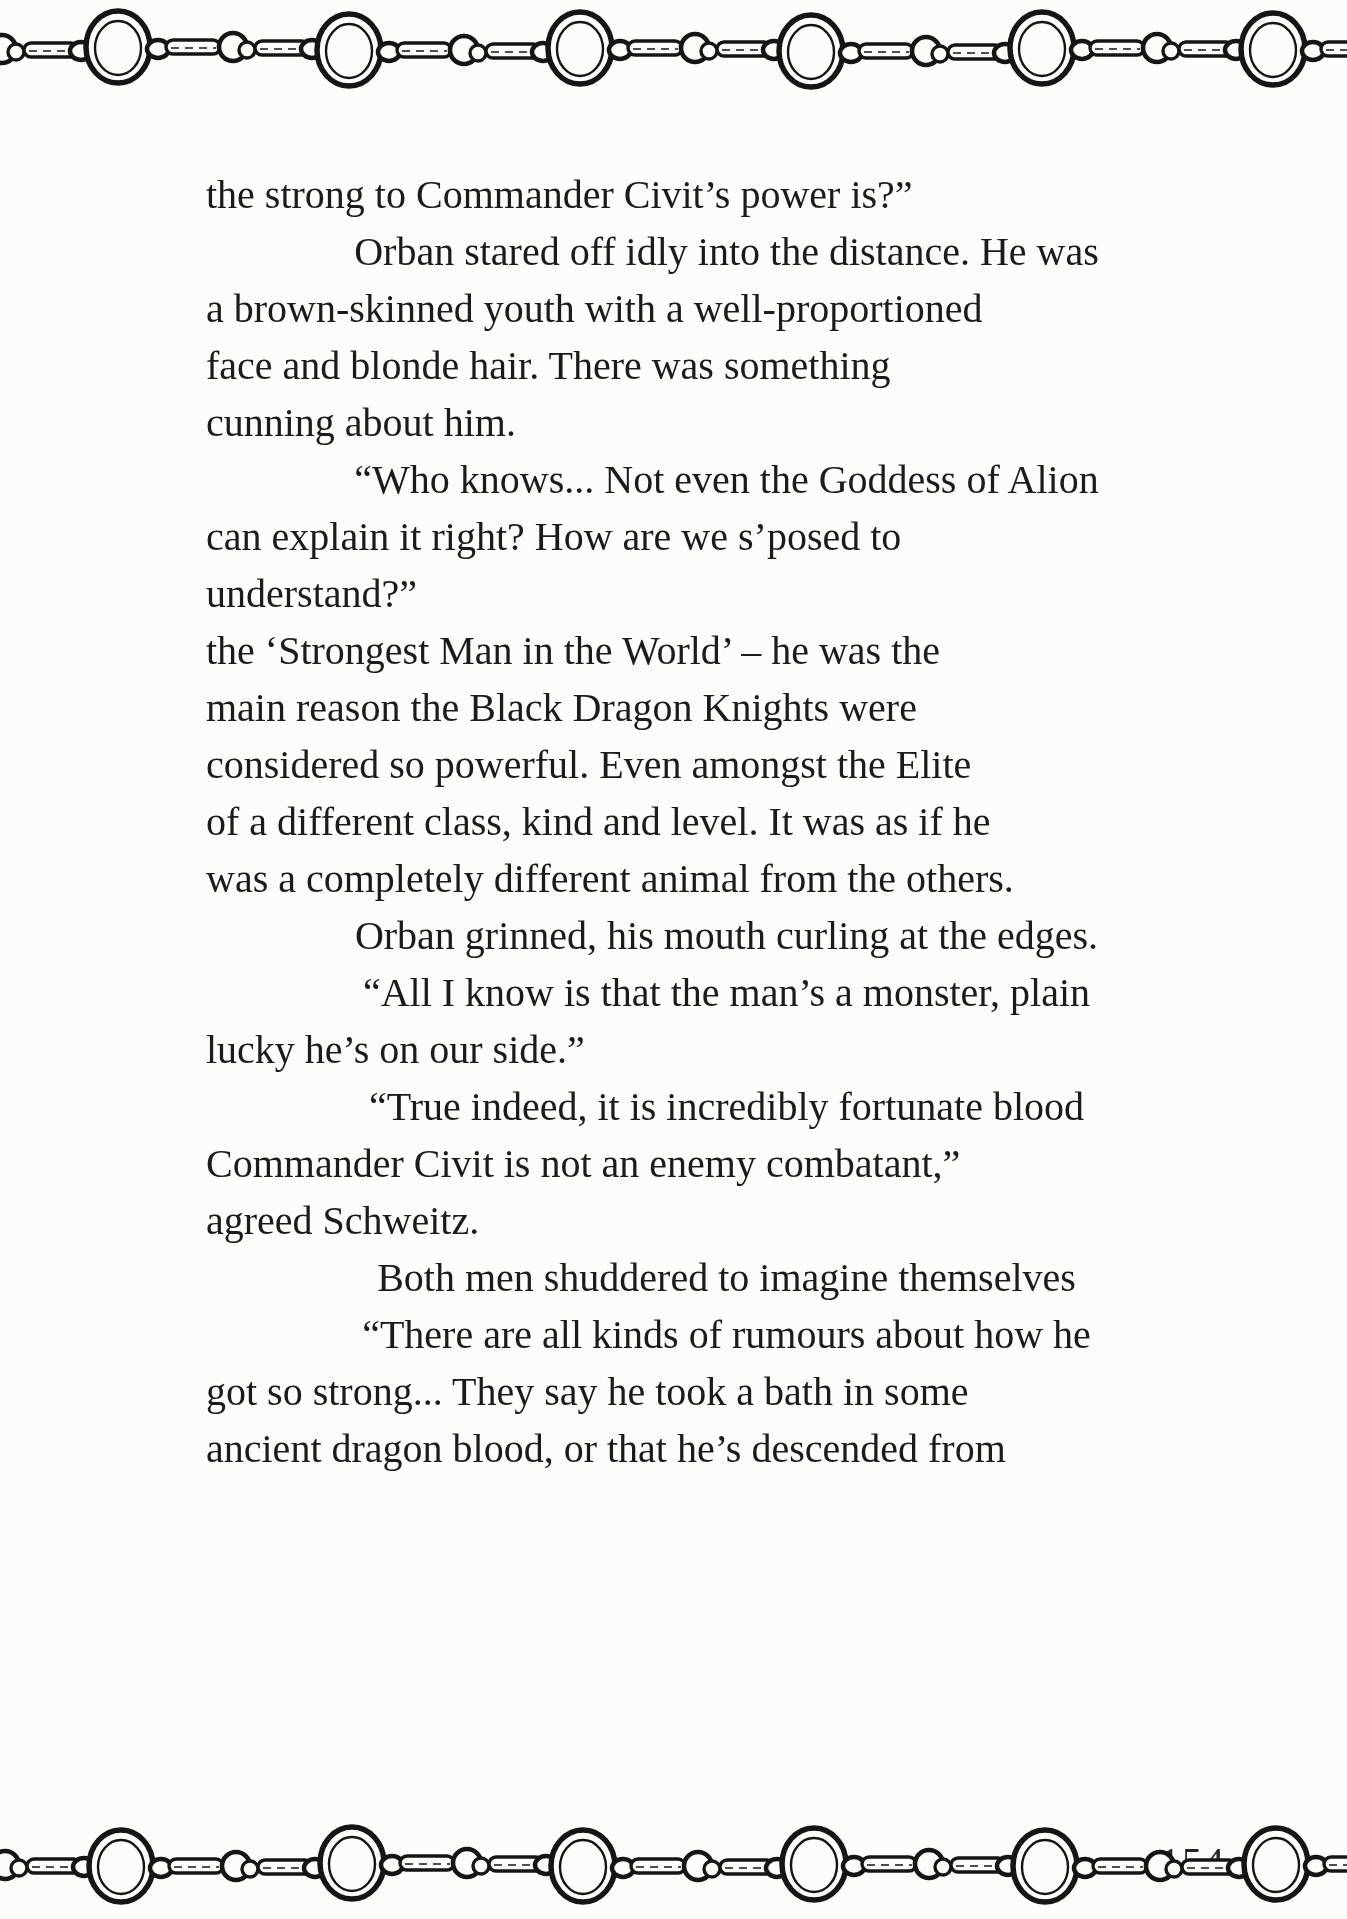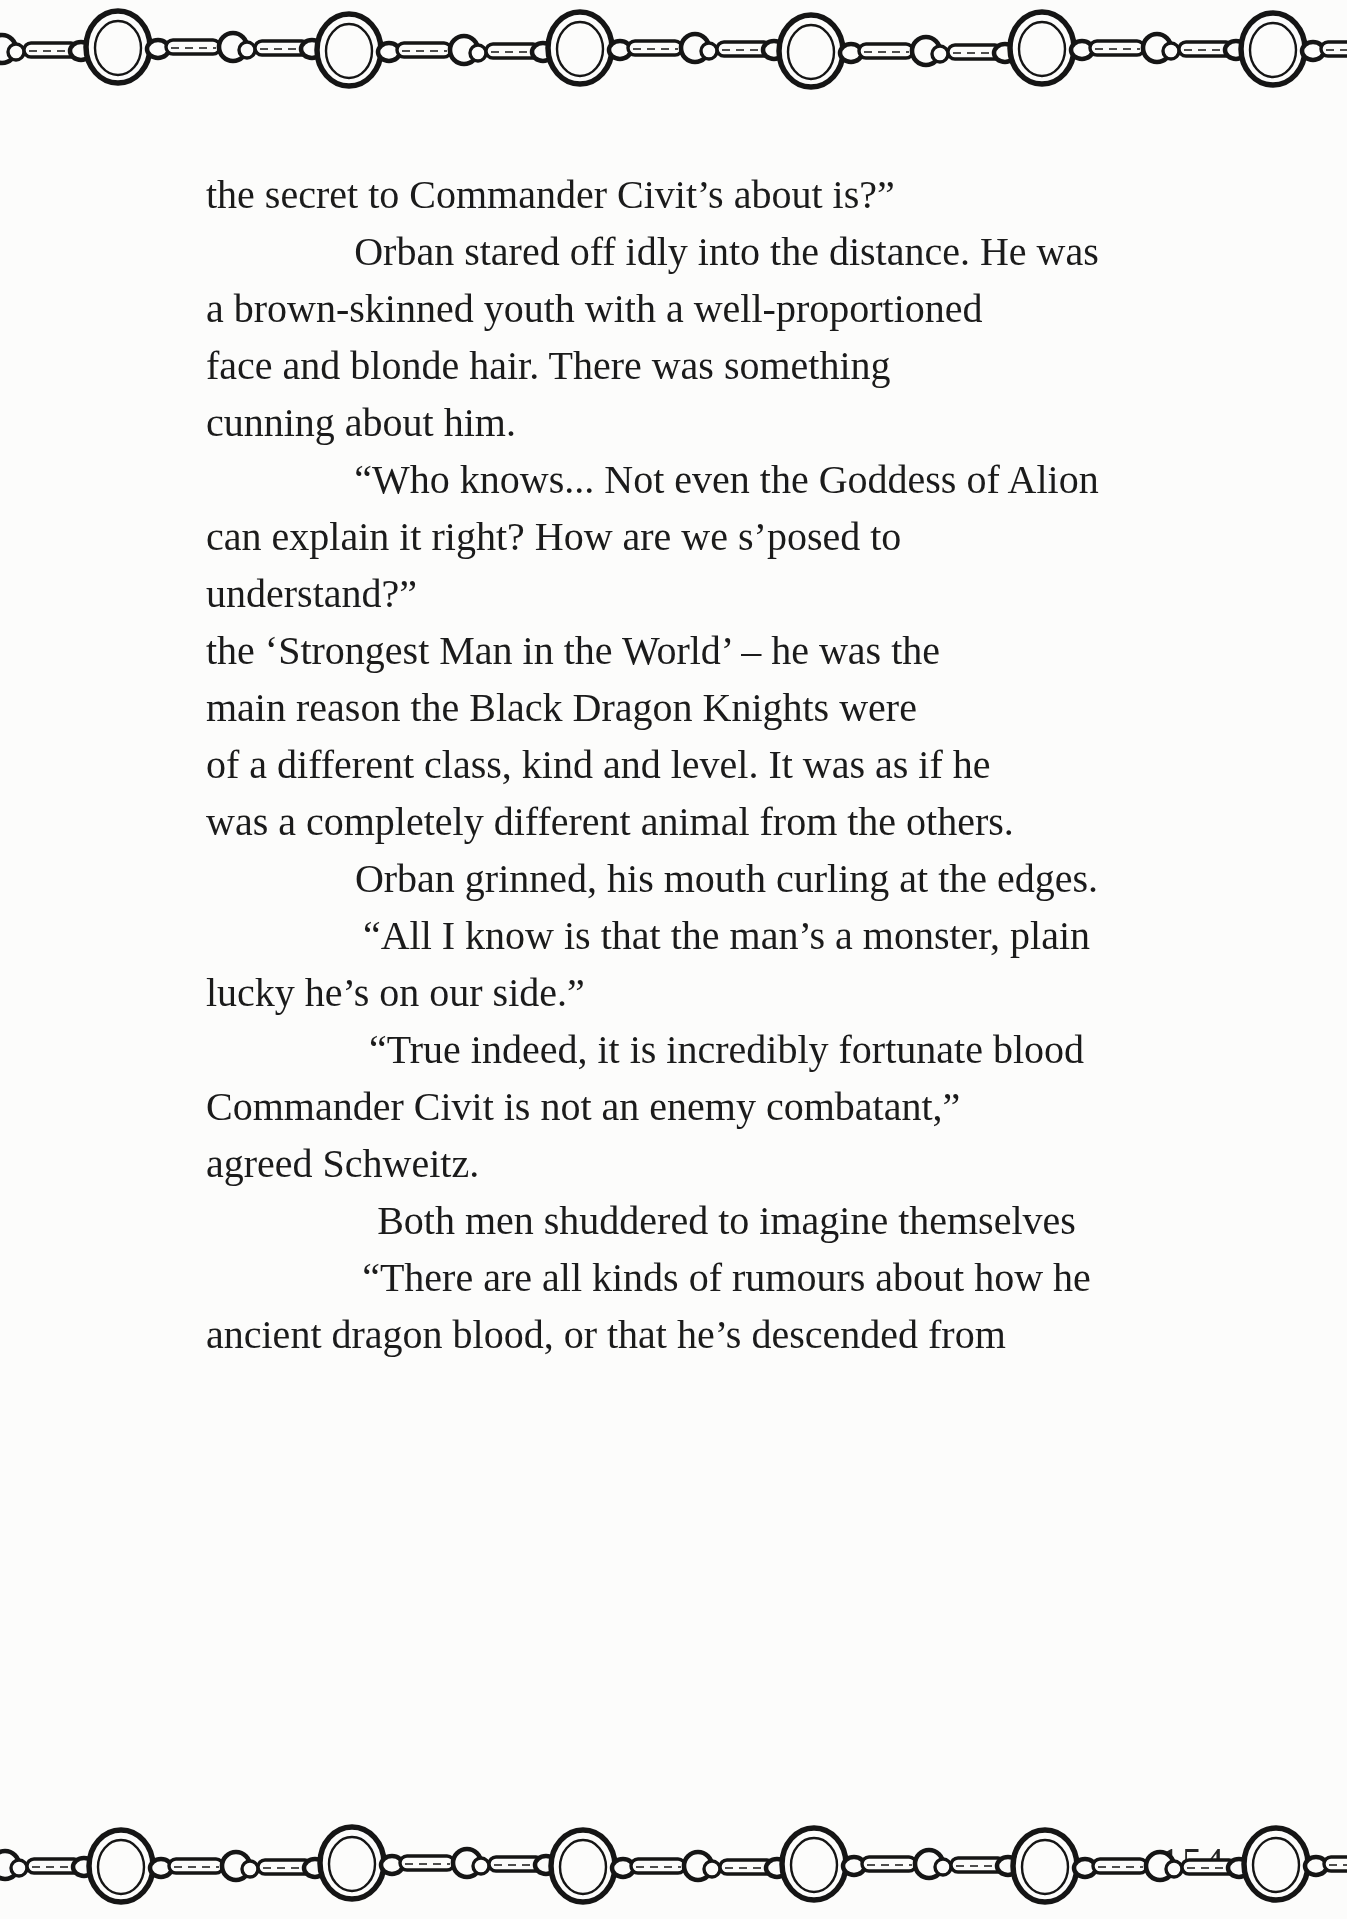--- a/index.html
+++ b/index.html
@@ -68,40 +68,42 @@
       <use href="#chain-unit" x="118" y="-2"></use>
       <use href="#chain-unit" x="349" y="1"></use>
       <use href="#chain-unit" x="580" y="-1"></use>
       <use href="#chain-unit" x="811" y="2"></use>
       <use href="#chain-unit" x="1042" y="-1"></use>
       <use href="#chain-unit" x="1273"></use>
     </g>
   </svg>
 
   <main class="text-block">
-      <div class="line">the secret to Commander Civit’s about is?”</div>
+      <div class="line">the strong to Commander Civit’s power is?”</div>
       <div class="line indent">Orban stared off idly into the distance. He was</div>
       <div class="line">a brown-skinned youth with a well-proportioned</div>
       <div class="line">face and blonde hair. There was something</div>
       <div class="line">cunning about him.</div>
       <div class="line indent">“Who knows... Not even the Goddess of Alion</div>
       <div class="line">can explain it right? How are we s’posed to</div>
       <div class="line">understand?”</div>
       <div class="line">the ‘Strongest Man in the World’ – he was the</div>
       <div class="line">main reason the Black Dragon Knights were</div>
+      <div class="line">considered so powerful. Even amongst the Elite</div>
       <div class="line">of a different class, kind and level. It was as if he</div>
       <div class="line">was a completely different animal from the others.</div>
       <div class="line indent">Orban grinned, his mouth curling at the edges.</div>
       <div class="line indent">“All I know is that the man’s a monster, plain</div>
       <div class="line">lucky he’s on our side.”</div>
       <div class="line indent">“True indeed, it is incredibly fortunate blood</div>
       <div class="line">Commander Civit is not an enemy combatant,”</div>
       <div class="line">agreed Schweitz.</div>
       <div class="line indent">Both men shuddered to imagine themselves</div>
       <div class="line indent">“There are all kinds of rumours about how he</div>
+      <div class="line">got so strong... They say he took a bath in some</div>
       <div class="line">ancient dragon blood, or that he’s descended from</div>
     </main>
 
   <div class="page-number">154</div>
 
   <svg class="chain chain-bottom" viewBox="0 0 1347 114" xmlns="http://www.w3.org/2000/svg" aria-hidden="true">
     <g transform="translate(0,60)">
       <use href="#chain-unit" x="-110"></use>
       <use href="#chain-unit" x="121" y="1"></use>
       <use href="#chain-unit" x="352" y="-2"></use>

